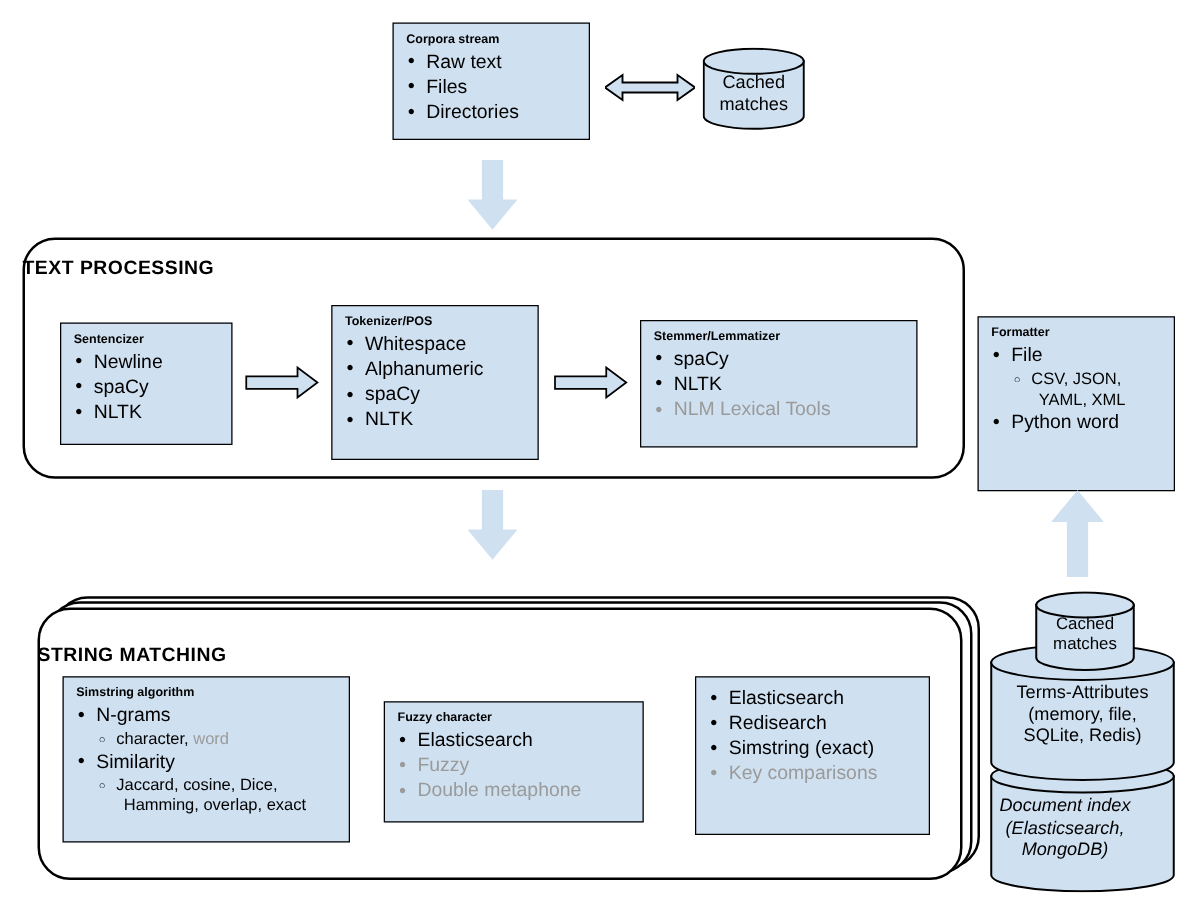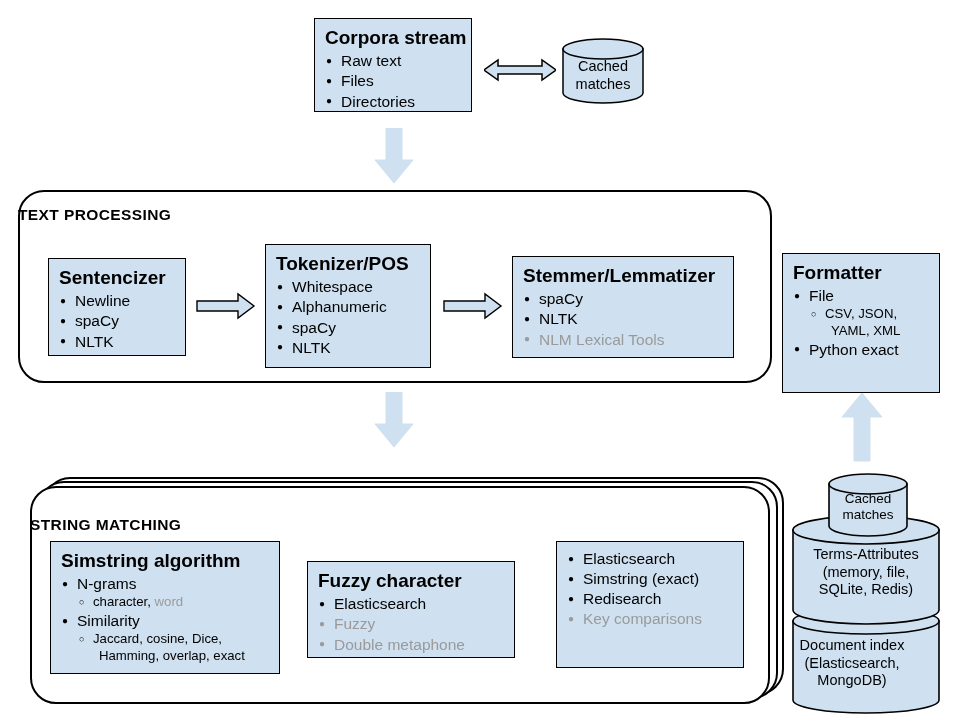--- a/index.html
+++ b/index.html
@@ -23,21 +23,21 @@
   
   .box {
     position: absolute;
     background: #cfe0f0;
     border: 1.5px solid #000000;
     box-sizing: border-box;
     padding: 7px 9px 8px 10px;
   }
   .box .title {
     font-weight: bold;
-    font-size: 19px;
+    font-size: 10px;
     color: #000;
     line-height: 1.28;
     margin-bottom: 1px;
     white-space: nowrap;
   }
   ul.lv1 {
     list-style: none;
     margin: 0;
     padding: 0;
   }
@@ -215,21 +215,21 @@
     <ul class="lv1">
       <li>File</li>
     </ul>
     <ul class="lv2" style="padding-left:16px;">
       <li>
         <span>CSV, JSON,</span>
         <span class="cont">YAML, XML</span>
       </li>
     </ul>
     <ul class="lv1">
-      <li>Python exact</li>
+      <li>Python word</li>
     </ul>
   </div>
 
   <div class="arrow" style="left:841px; top:392px;">
     <svg width="42" height="70" viewBox="0 0 42 70">
       <polygon points="21,1 41,25 29,25 29,69 13,69 13,25 1,25" fill="#cfe0f0" stroke="#cfe0f0" stroke-width="1"></polygon>
     </svg>
   </div>
 
   <div class="arrow" style="left:374px; top:392px;">
@@ -270,27 +270,27 @@
     <ul class="lv1">
       <li>Elasticsearch</li>
       <li class="dim">Fuzzy</li>
       <li class="dim">Double metaphone</li>
     </ul>
   </div>
 
   <div class="box" style="left:556px; top:541px; width:188px; height:127px;">
     <ul class="lv1">
       <li>Elasticsearch</li>
+      <li>Redisearch</li>
       <li>Simstring (exact)</li>
-      <li>Redisearch</li>
       <li class="dim">Key comparisons</li>
     </ul>
   </div>
 
-  <div class="cyl" style="left:792px; top:608px; width:120px; height:106px;">
+  <div class="cyl" style="left:792px; top:608px; width:120px; height:106px;font-style:italic;">
     <svg width="148" height="106" viewBox="0 0 148 106">
       <path d="M1,13 L1,92 A73,13 0 0 0 147,92 L147,13 Z" fill="#cfe0f0" stroke="#000" stroke-width="1.6"></path>
       <ellipse cx="74" cy="13" rx="73" ry="13" fill="#cfe0f0" stroke="#000" stroke-width="1.6"></ellipse>
     </svg>
     <div class="cyl-label" style="top:29px;">
       <div>Document index</div>
       <div>(Elasticsearch,</div>
       <div>MongoDB)</div>
     </div>
   </div>

